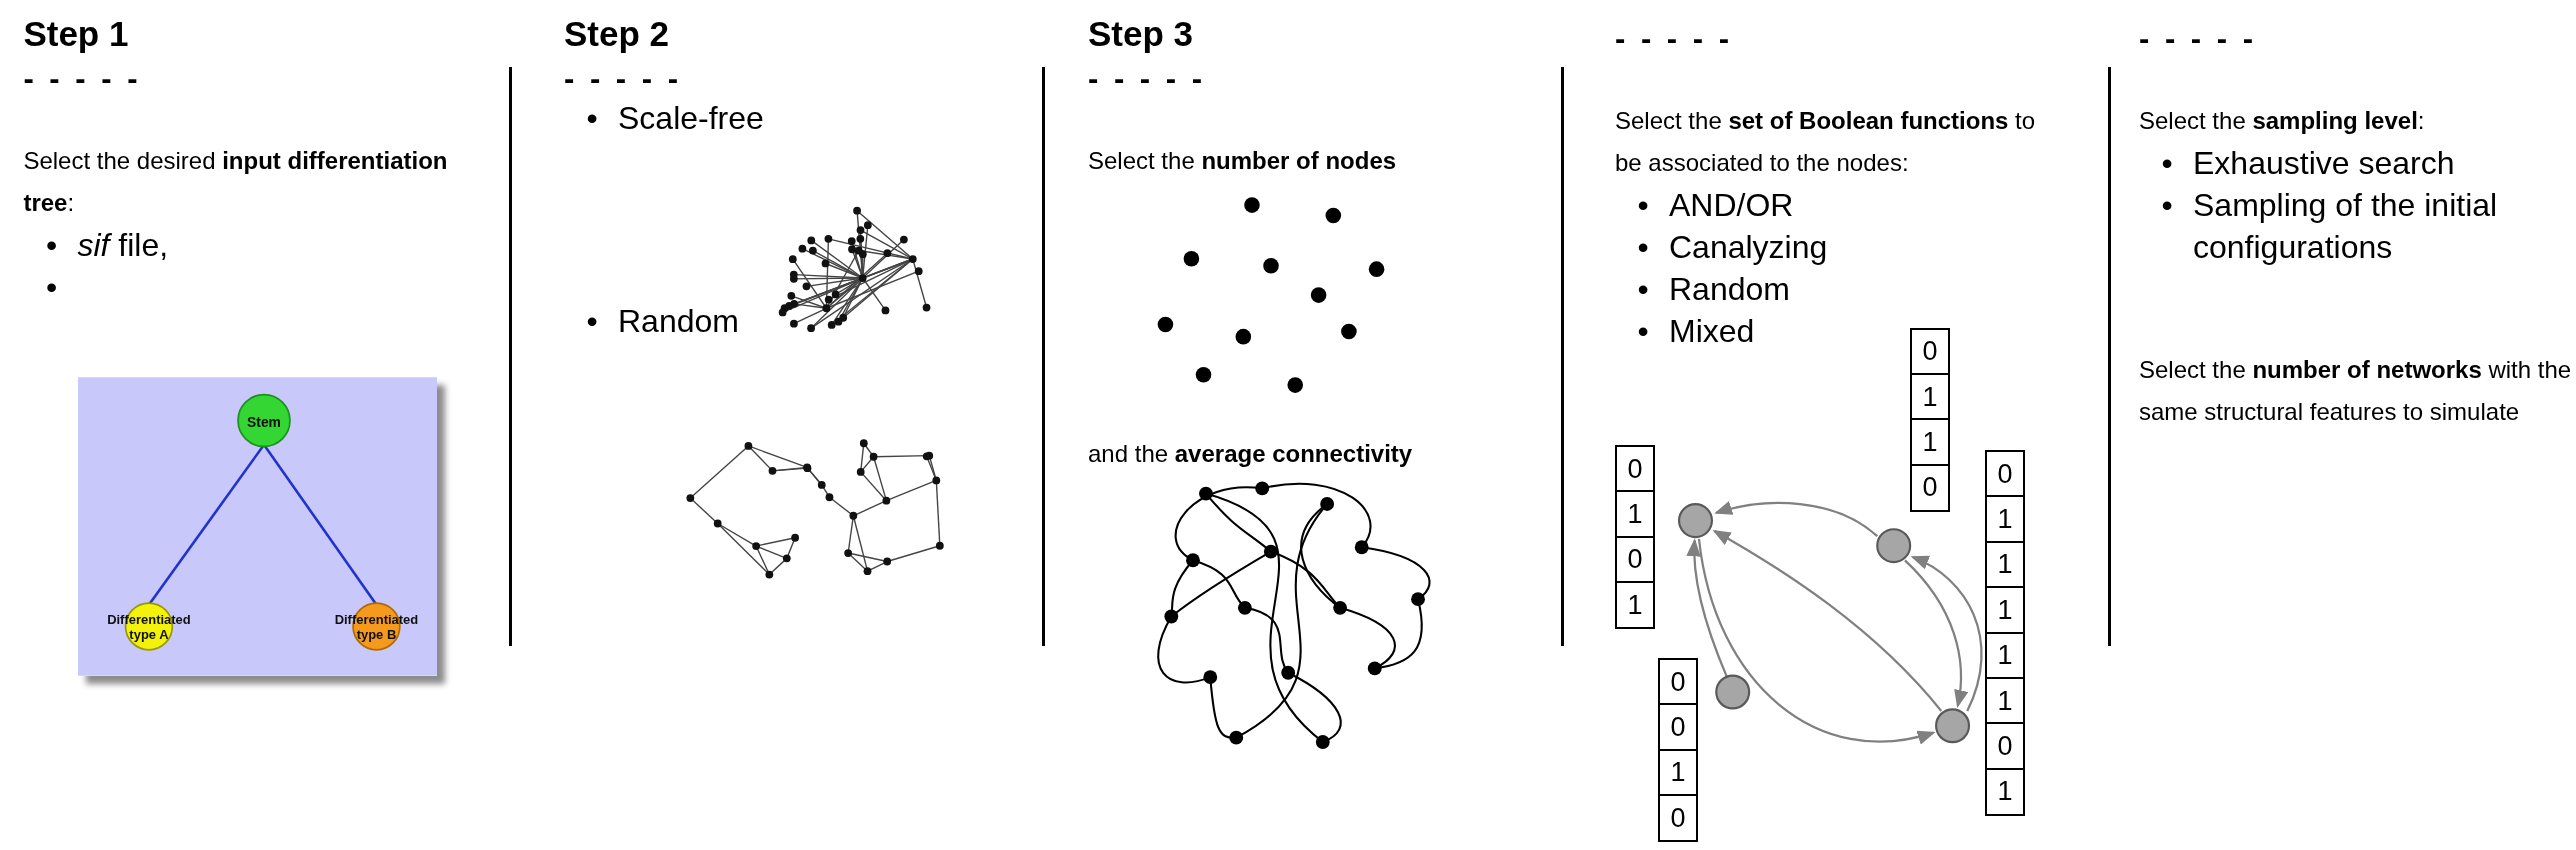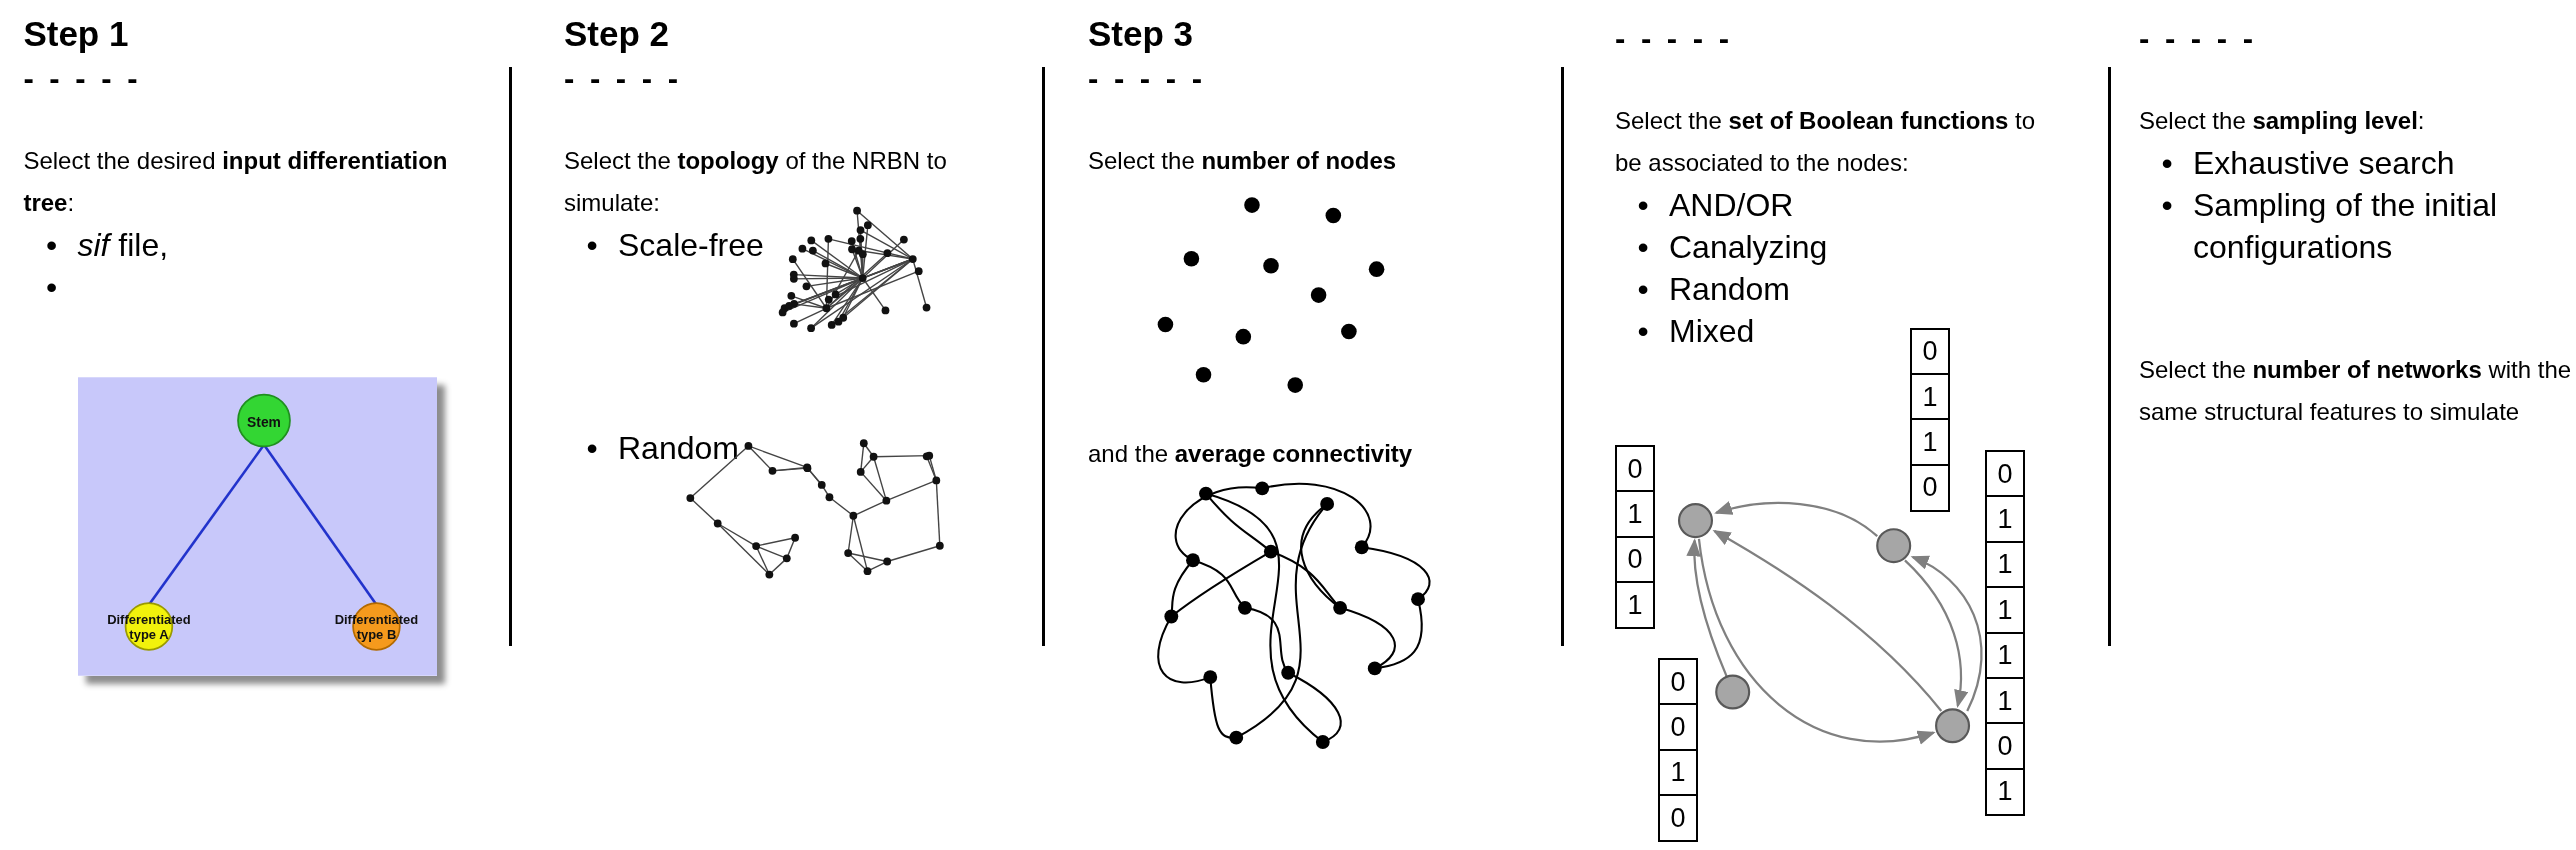--- a/index.html
+++ b/index.html
@@ -67,21 +67,20 @@
       <circle cx="345" cy="288" r="27" stroke="#b36a00" stroke-width="2" fill="#f59a1d"></circle>
       <text x="345" y="285" font-size="15" text-anchor="middle">Differentiated</text>
       <text x="345" y="303" font-size="15" text-anchor="middle">type B</text>
     </svg>
   </div>
 </section>
 
 <section class="col" style="left:564px;width:450px">
   <h2 class="title">Step 2</h2>
   <div class="dashes">- - - - -</div>
-  <p class="intro" style="max-width:407px"><span>Select the </span><b>topology</b><span> of the NRBN to simulate:</span></p>
   <div class="bullet">
     <span class="bdot">•</span>
     <span class="btext">Scale-free</span>
   </div>
   <div class="bullet" style="margin-top:161px">
     <span class="bdot">•</span>
     <span class="btext">Random</span>
   </div>
   <svg id="scalefree-svg" class="net" style="left:169px;top:183px" width="268" height="203" viewBox="0 0 310 235">
       <line x1="150" y1="110" x2="208" y2="88" stroke="#444" stroke-width="1.6"></line>

